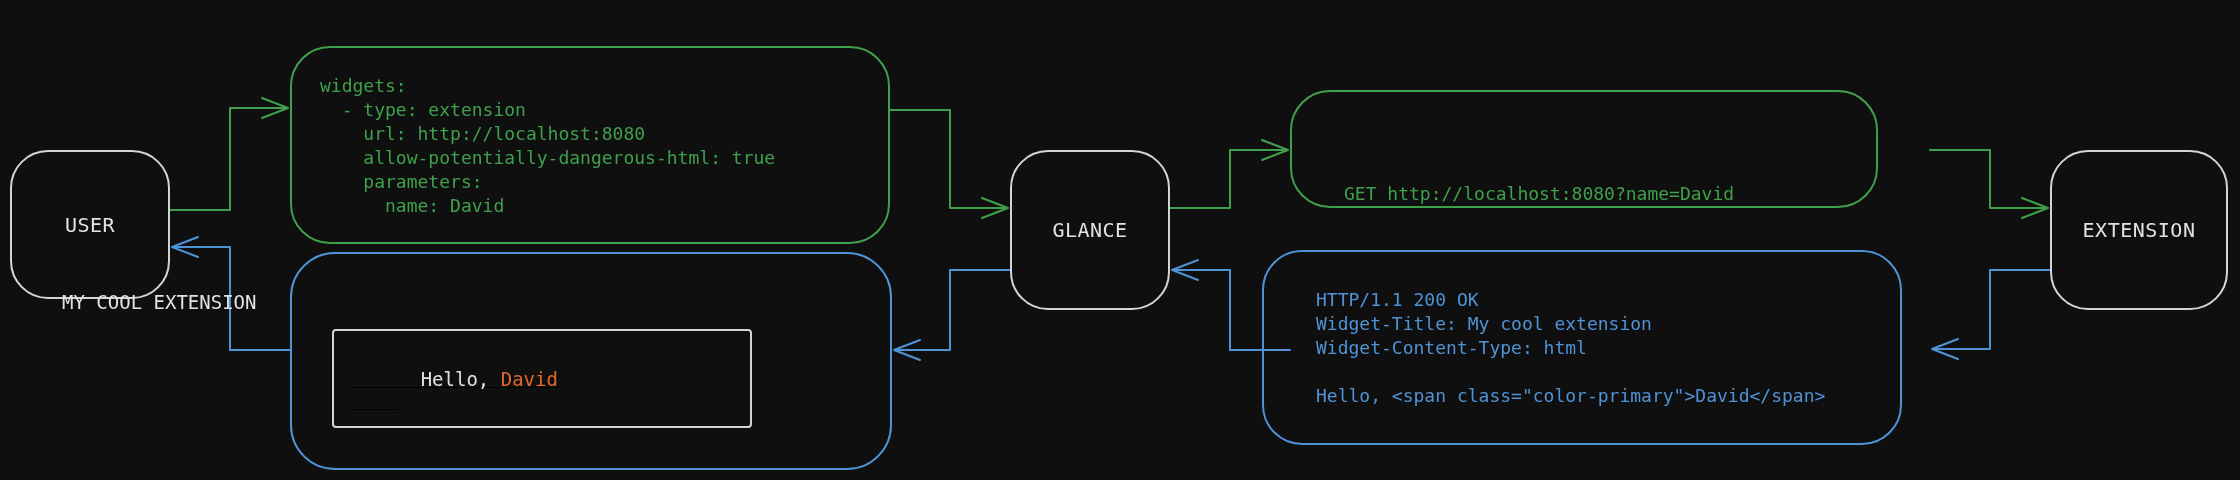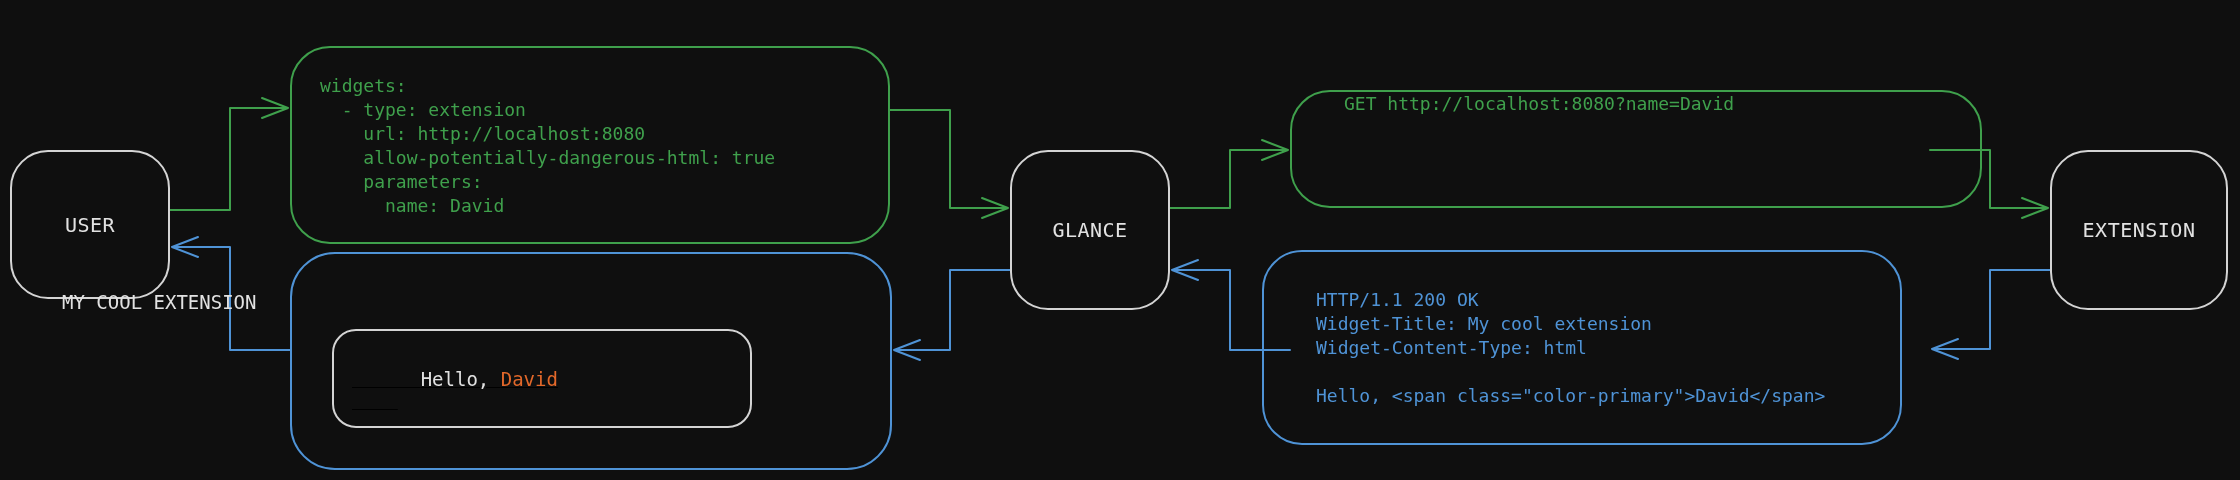--- a/index.html
+++ b/index.html
@@ -44,22 +44,22 @@
   .msg-box {
     position: absolute;
     border-radius: 40px;
     border: 2px solid;
     box-sizing: border-box;
   }
   .msg-box.green { border-color: var(--green, #3fa04c); color: var(--green, #3fa04c); }
   .msg-box.blue  { border-color: var(--blue,  #4f93d6); color: var(--blue,  #4f93d6); }
 
   #config-box   { left: 290px;  top: 10px;  width: 600px; height: 198px; margin-top: 36px; }
-  #request-box  { left: 1290px; top: 90px;  width: 692px; height: 118px;
-                  display: flex; align-items: flex-start; }
+  #request-box  { left: 1290px; top: 90px;  width: 588px; height: 118px;
+                  display: flex; align-items: flex-end; }
   #response-box { left: 1262px; top: 250px; width: 640px; height: 195px; }
   #widget-box   { left: 290px;  top: 252px; width: 602px; height: 218px;
                   border-radius: 45px; }
 
   .code-block { padding-left: 52px; }
   #config-box .code-block   { padding-top: 26px; padding-left: 28px; }
   #response-box .code-block { padding-top: 36px; }
   .code-line {
     white-space: pre;
     height: 24px;
@@ -74,21 +74,21 @@
     color: var(--text-light, #e2e2e2);
     font-size: 19px;
     height: 26px; line-height: 26px;
     white-space: pre;
   }
   #widget-inner-box {
     position: absolute;
     left: 332px; top: 329px;
     width: 420px; height: 99px;
     border: 2px solid var(--node-border, #d4d4d4);
-    border-radius: 24px;
+    border-radius: 4px;
     box-sizing: border-box;
     display: flex;
     align-items: center;
     text-decoration: underline;
   }
   #widget-greeting {
     padding-left: 18px;
     font-size: 19px;
     white-space: pre;
     color: var(--text-light, #e2e2e2);

